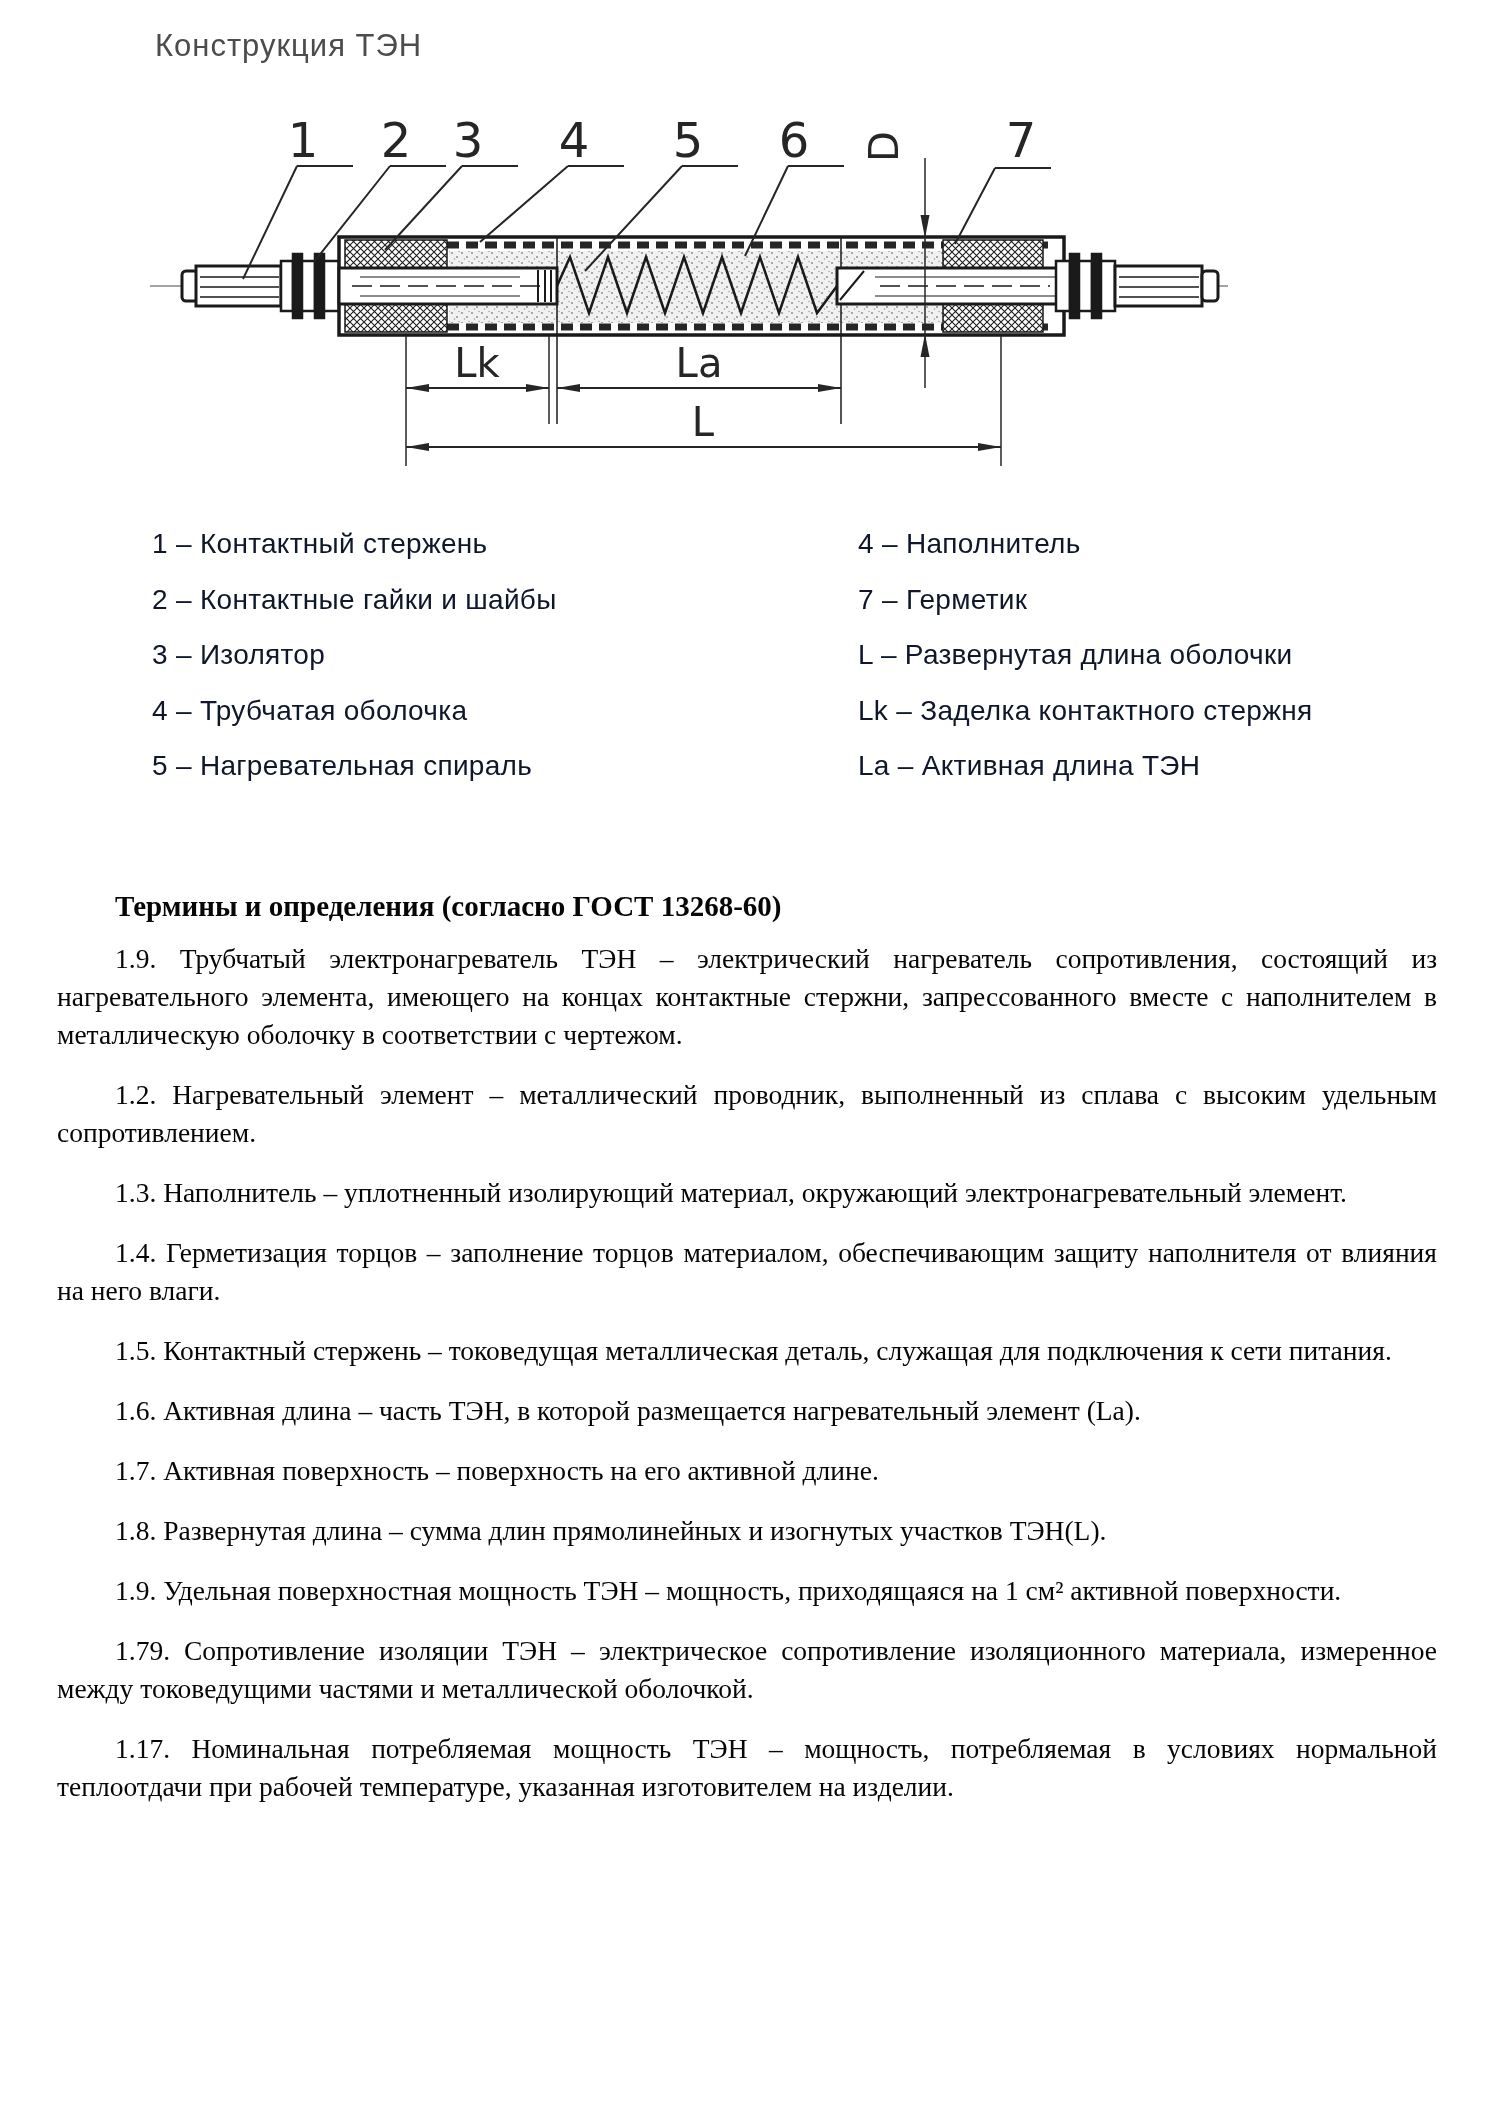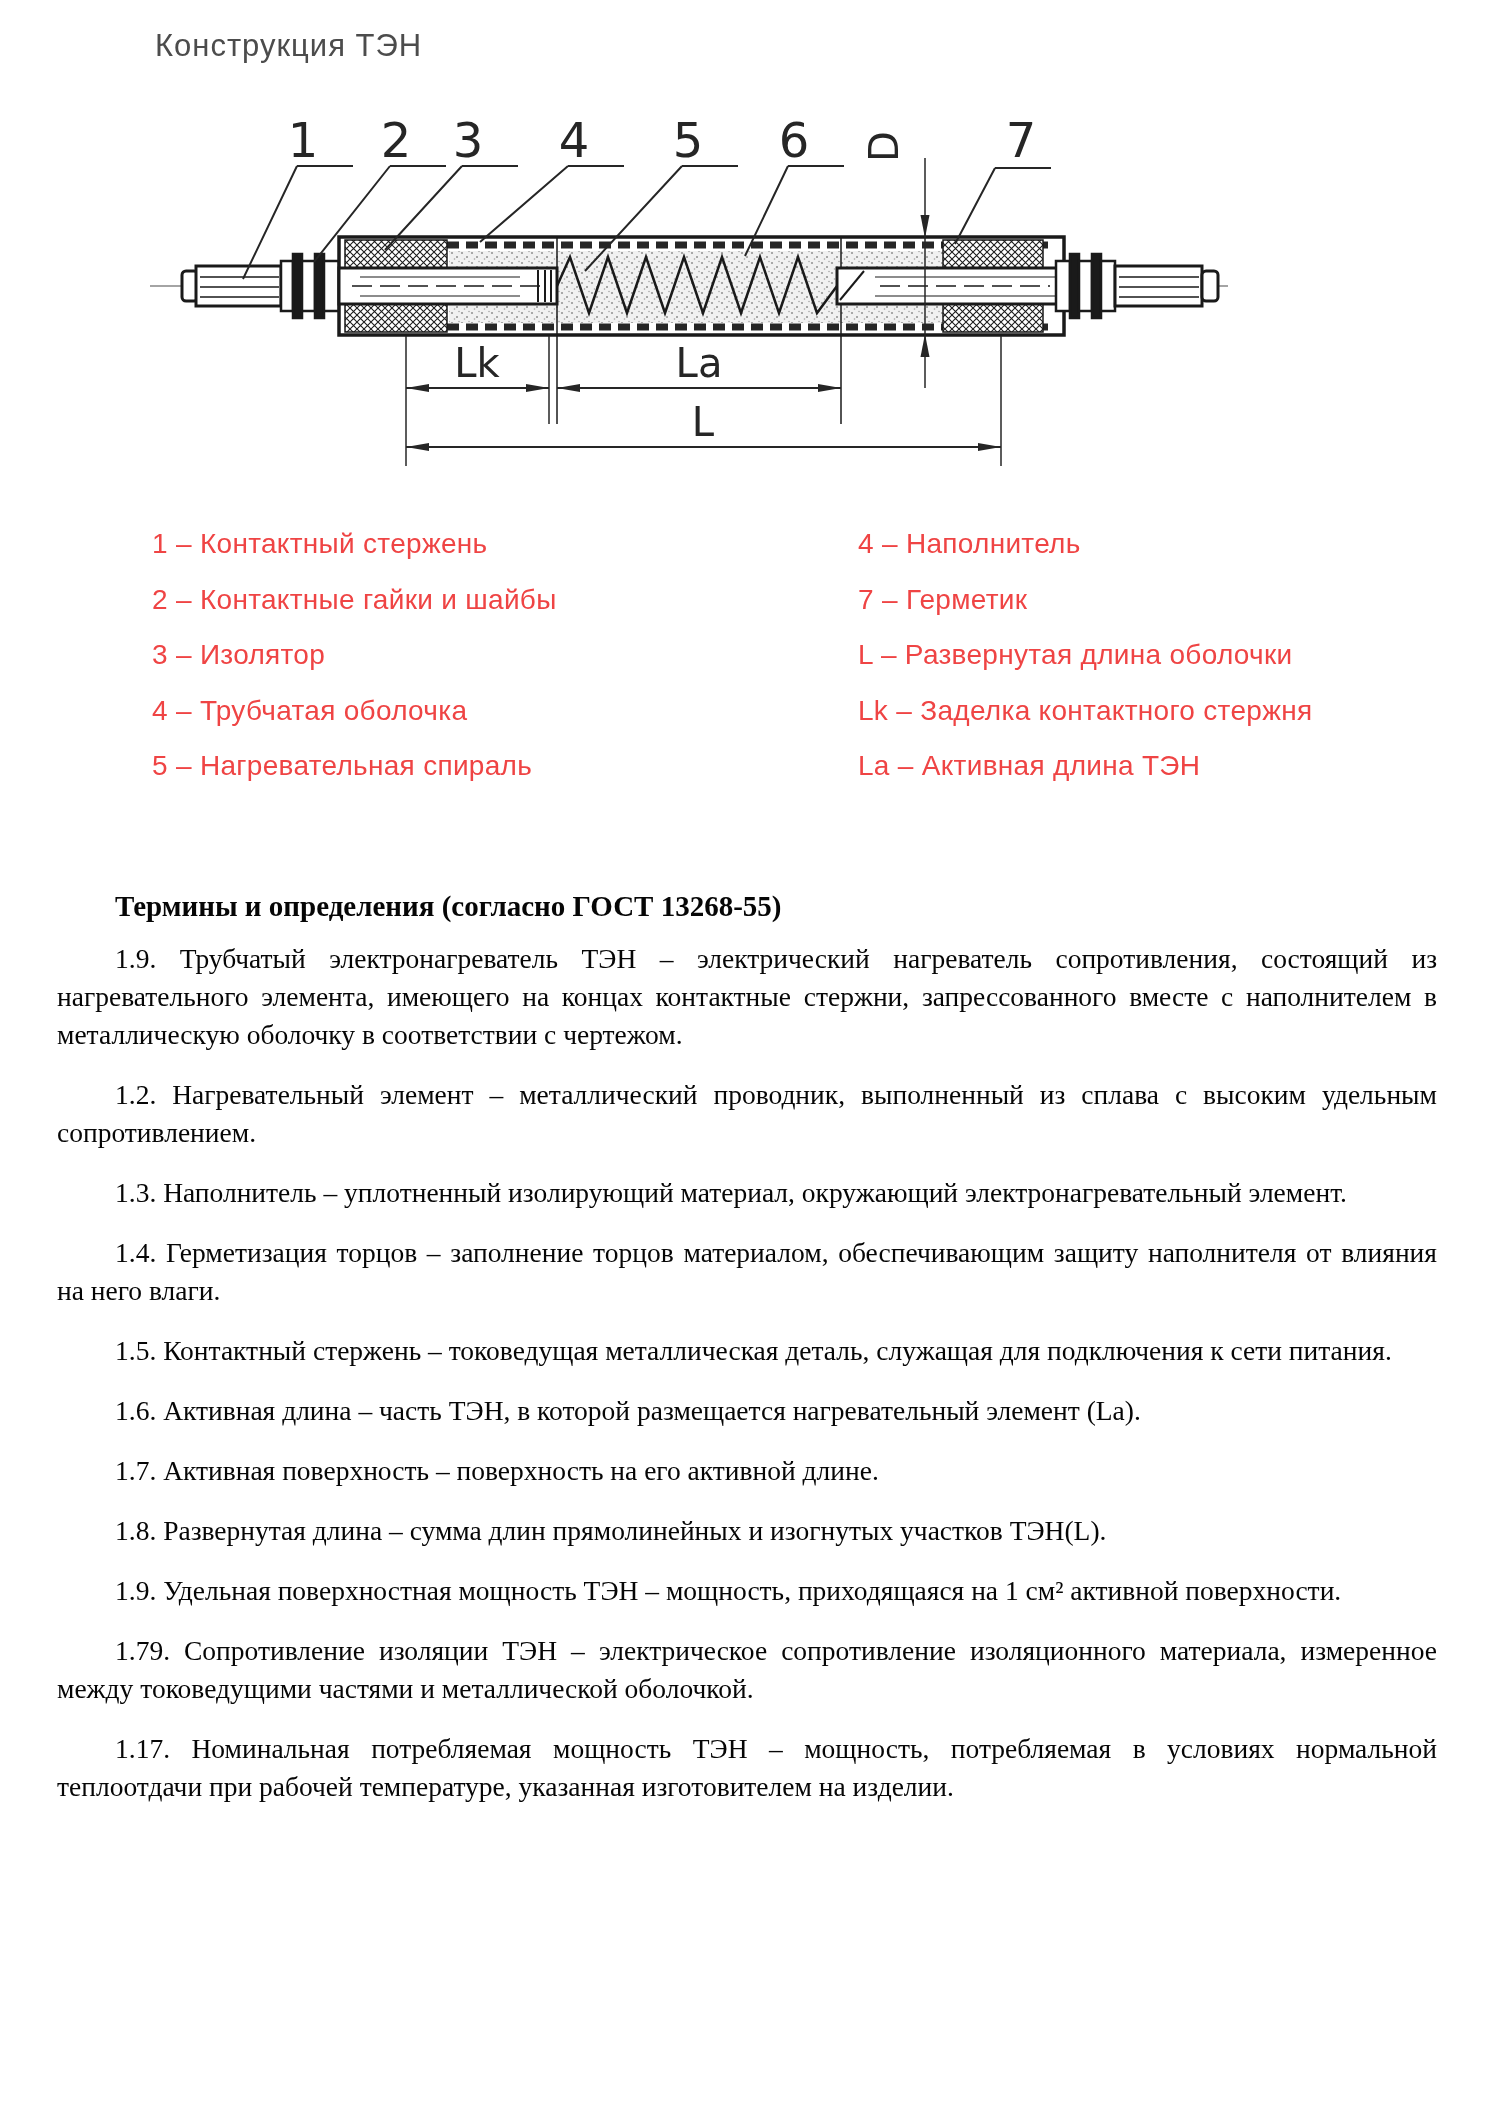--- a/index.html
+++ b/index.html
@@ -2,21 +2,21 @@
 <html><head>
 <meta charset="utf-8">
 <style>
   html,body{margin:0;padding:0;background:#fff;}
   #page{position:relative;width:1440px;height:2112px;background:#ffffff;overflow:hidden;
         font-family:"Liberation Sans",sans-serif;}
   .doc-title{position:absolute;left:155px;top:28px;font-size:31px;color:#4c4c4c;
              letter-spacing:1px;font-family:"Liberation Sans",sans-serif;}
   #diagram-svg{position:absolute;left:130px;top:85px;}
   
-  .legend-col{position:absolute;top:528px;font-size:28px;color:#ef4444;letter-spacing:.3px;}
+  .legend-col{position:absolute;top:528px;font-size:28px;color:#0f172a;letter-spacing:.3px;}
   .legend-col .legend-row{height:55.5px;white-space:nowrap;}
   #legend-left{left:152px;}
   #legend-right{left:858px;}
   
   .terms{position:absolute;left:57px;top:888px;width:1380px;color:#060606;
          font-family:"Liberation Serif",serif;font-size:27.5px;line-height:38px;
          text-align:justify;}
   .terms h2{font-family:"Liberation Serif",serif;font-size:29px;line-height:36px;
             font-weight:bold;margin:0 0 16px 58px;text-align:left;}
   .terms p{margin:0 0 22px 0;text-indent:58px;}
@@ -186,21 +186,21 @@
   </div>
   <div id="legend-right" class="legend-col">
     <div class="legend-row">4 – Наполнитель</div>
     <div class="legend-row">7 – Герметик</div>
     <div class="legend-row">L – Развернутая длина оболочки</div>
     <div class="legend-row">Lk – Заделка контактного стержня</div>
     <div class="legend-row">La – Активная длина ТЭН</div>
   </div>
 
   <div class="terms">
-    <h2>Термины и определения (согласно ГОСТ 13268-55)</h2>
+    <h2>Термины и определения (согласно ГОСТ 13268-60)</h2>
     <p>1.9. Трубчатый электронагреватель ТЭН – электрический нагреватель сопротивления, состоящий из нагревательного элемента, имеющего на концах контактные стержни, запрессованного вместе с наполнителем в металлическую оболочку в соответствии с чертежом.</p>
     <p>1.2. Нагревательный элемент – металлический проводник, выполненный из сплава с высоким удельным сопротивлением.</p>
     <p>1.3. Наполнитель – уплотненный изолирующий материал, окружающий электронагревательный элемент.</p>
     <p>1.4. Герметизация торцов – заполнение торцов материалом, обеспечивающим защиту наполнителя от влияния на него влаги.</p>
     <p>1.5. Контактный стержень – токоведущая металлическая деталь, служащая для подключения к сети питания.</p>
     <p>1.6. Активная длина – часть ТЭН, в которой размещается нагревательный элемент (La).</p>
     <p>1.7. Активная поверхность – поверхность на его активной длине.</p>
     <p>1.8. Развернутая длина – сумма длин прямолинейных и изогнутых участков ТЭН(L).</p>
     <p>1.9. Удельная поверхностная мощность ТЭН – мощность, приходящаяся на 1 см² активной поверхности.</p>
     <p>1.79. Сопротивление изоляции ТЭН – электрическое сопротивление изоляционного материала, измеренное между токоведущими частями и металлической оболочкой.</p>

